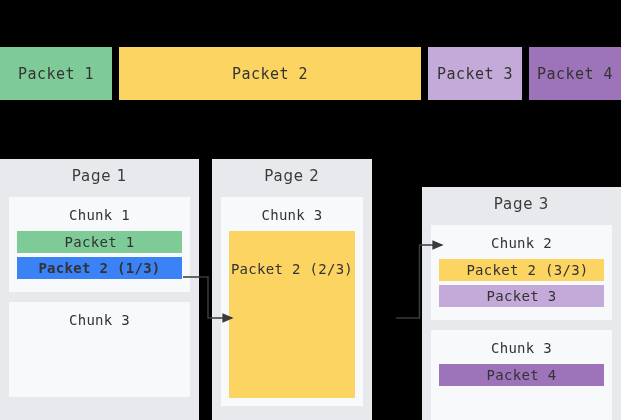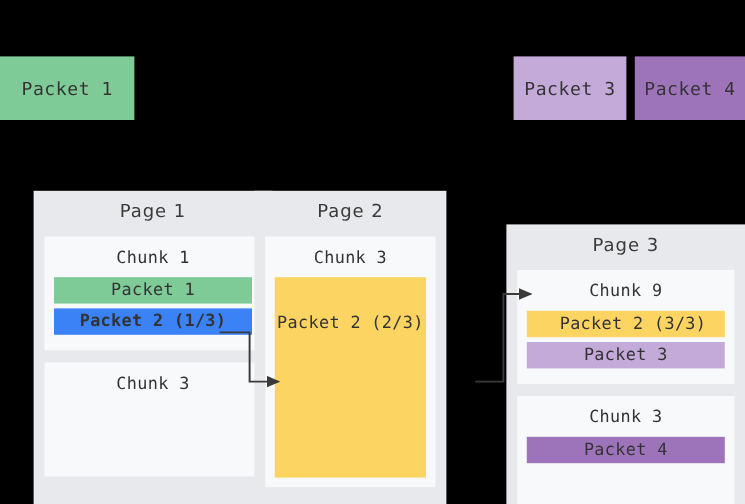--- a/index.html
+++ b/index.html
@@ -114,30 +114,33 @@
     pointer-events: none;
   }
 </style>
 </head>
 <body>
 
 <div id="packet-stream">
     <div class="packet" style="left: 0px; width: 112px; background: rgb(127, 203, 151);">
       <span>Packet 1</span>
     </div>
+    <div class="packet" style="left: 119px; width: 302px; background: rgb(252, 212, 98);">
+      <span>Packet 2</span>
+    </div>
     <div class="packet" style="left: 428px; width: 94px; background: rgb(196, 170, 216);">
       <span>Packet 3</span>
     </div>
     <div class="packet" style="left: 529px; width: 92px; background: rgb(157, 116, 186);">
       <span>Packet 4</span>
     </div>
   </div>
 
 <div id="pages-row">
-    <div class="page-panel" style="left: 0px; width: 199px; margin-left: 28px;">
+    <div class="page-panel" style="left: 0px; width: 199px;">
       <div class="page-title">Page 1</div>
       <div class="chunk-stack">
         <div class="chunk tall">
           <div class="chunk-title">Chunk 1</div>
           <div class="pkt-bar" style="background: rgb(127, 203, 151);"><span>Packet 1</span></div>
           <div class="pkt-bar" style="background: #3b82f6; font-weight: bold;"><span>Packet 2 (1/3)</span></div>
         </div>
         <div class="chunk tall">
           <div class="chunk-title">Chunk 3</div>
         </div>
@@ -151,21 +154,21 @@
           <div class="pkt-bar big" style="background: rgb(252, 212, 98);">
             <span>Packet 2 (2/3)</span>
           </div>
         </div>
       </div>
     </div>
     <div class="page-panel" style="left: 422px; width: 199px; margin-top: 28px;">
       <div class="page-title">Page 3</div>
       <div class="chunk-stack">
         <div class="chunk tall">
-          <div class="chunk-title">Chunk 9</div>
+          <div class="chunk-title">Chunk 2</div>
           <div class="pkt-bar" style="background: rgb(252, 212, 98); padding-left: 12px;"><span>Packet 2 (3/3)</span></div>
           <div class="pkt-bar" style="background: rgb(196, 170, 216);"><span>Packet 3</span></div>
         </div>
         <div class="chunk tall">
           <div class="chunk-title">Chunk 3</div>
           <div class="pkt-bar" style="background: rgb(157, 116, 186);"><span>Packet 4</span></div>
         </div>
       </div>
     </div>
   </div>

